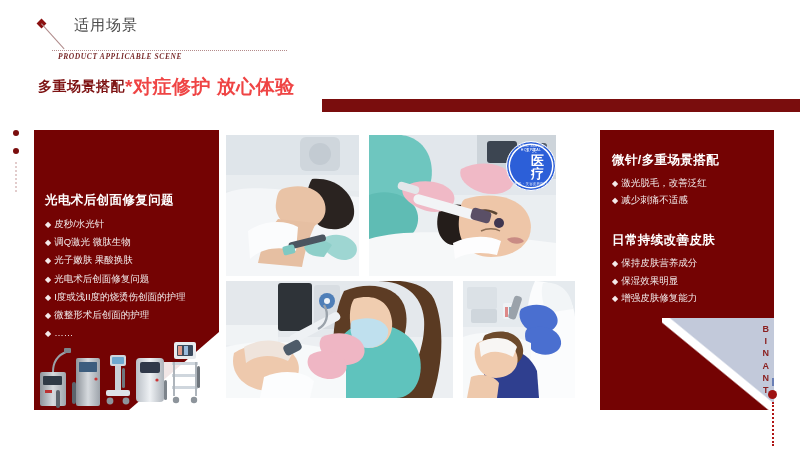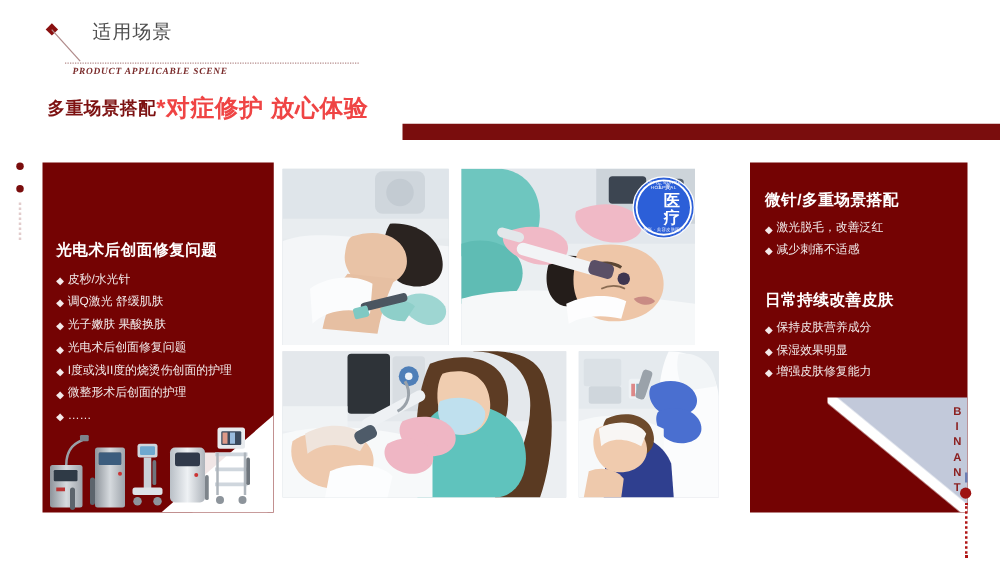--- a/index.html
+++ b/index.html
@@ -213,21 +213,21 @@
   <div class="panel panel-left">
     <div class="left-inner">
       <div class="panel-h">光电术后创面修复问题</div>
 
       <div class="panel-li">
         <span class="bt">◆</span>
         <span>皮秒/水光针</span>
       </div>
       <div class="panel-li">
         <span class="bt">◆</span>
-        <span>调Q激光 舒缓肌肤</span>
+        <span>调Q激光 微肽生物</span>
       </div>
       <div class="panel-li">
         <span class="bt">◆</span>
         <span>光子嫩肤 果酸换肤</span>
       </div>
       <div class="panel-li">
         <span class="bt">◆</span>
         <span>光电术后创面修复问题</span>
       </div>
       <div class="panel-li">

